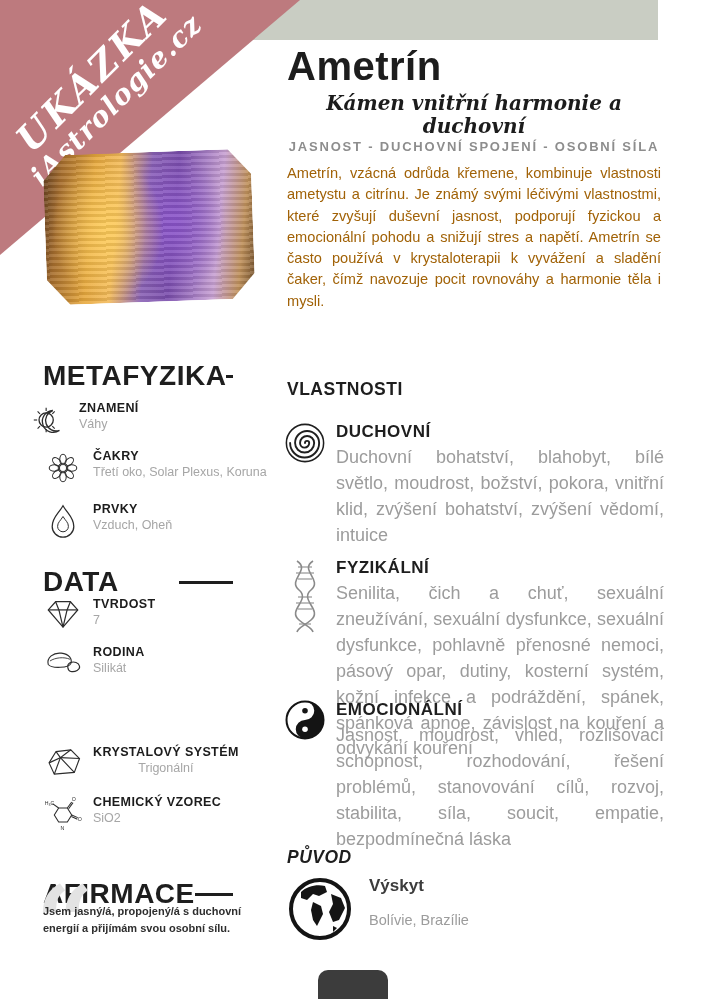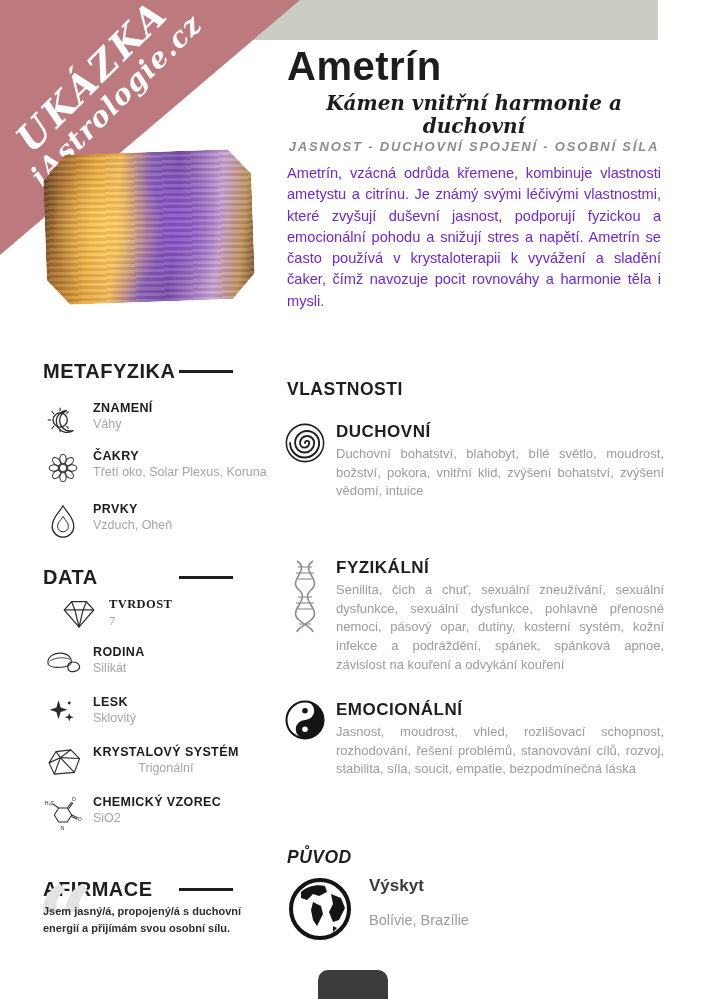--- a/index.html
+++ b/index.html
@@ -28,41 +28,41 @@
          radial-gradient(ellipse 36% 70% at 62% 48%, rgba(140,85,205,.95), rgba(140,85,205,0) 70%),
          linear-gradient(97deg,#5f3d22 0%,#a86f2e 9%,#e7a83d 24%,#f3ba5a 35%,#8a62b5 49%,#7a4dac 61%,#a87fc6 73%,#c9a2d3 81%,#c1925c 92%,#6f4e2b 100%);}
 
   
   .title{left:287px;top:44px;width:380px;font-size:40px;font-weight:800;color:#1d1d1d;
          letter-spacing:.5px;}
   .subtitle{left:287px;top:92px;width:374px;text-align:center;color:#1c1c1c;
             font-family:"DejaVu Serif", serif;font-style:italic;font-weight:bold;
             font-size:20px;line-height:1.15;}
   .tagline{left:287px;top:139px;width:374px;text-align:center;color:#8d8d8d;
-           font-size:13px;font-weight:600;letter-spacing:1.8px;font-style:italic;}
-  .descr{left:287px;top:163px;width:374px;font-size:14.6px;line-height:1.46;color:#6d28d9;
+           font-size:13px;font-weight:600;letter-spacing:1.8px;}
+  .descr{left:287px;top:163px;width:374px;font-size:14.6px;line-height:1.46;color:#a16207;
          text-align:justify;}
 
   
   .colhead{display:flex;align-items:center;justify-content:space-between;}
-  .colhead .h{font-size:20px;font-weight:800;color:#1e1e1e;letter-spacing:.5px;}
+  .colhead .h{font-size:28px;font-weight:800;color:#1e1e1e;letter-spacing:.5px;}
   .hline{display:inline-block;width:54px;height:3px;background:#1e1e1e;}
   .subhead{font-size:17.5px;font-weight:800;color:#1e1e1e;letter-spacing:.5px;}
 
   
   .lrow{display:flex;align-items:flex-start;gap:10px;width:240px;}
   .lrow .icn{flex:0 0 40px;display:flex;justify-content:center;}
   .lbl{font-size:12.5px;font-weight:800;color:#1c1c1c;letter-spacing:.4px;}
   .val{font-size:12.5px;color:#a6a6a6;margin-top:2px;}
 
   
   .rrow{display:flex;align-items:flex-start;gap:10px;width:380px;}
   .rrow .icn{flex:0 0 42px;display:flex;justify-content:center;}
   .rlbl{font-size:17px;font-weight:800;color:#1e1e1e;letter-spacing:.5px;}
-  .rtxt{font-size:13px;line-height:1.44;color:#9c9c9c;text-align:justify;margin-top:3px;}
+  .rtxt{font-size:18px;line-height:1.44;color:#9c9c9c;text-align:justify;margin-top:3px;}
 
   
   .olbl{font-size:17px;font-weight:800;color:#3c3c3c;}
   .oval{font-size:14.5px;color:#9c9c9c;margin-top:16px;}
 
   
   .quote{left:36px;top:872px;font-family:"DejaVu Serif", serif;font-weight:bold;
          font-size:100px;line-height:1;color:#e3e3e3;z-index:0;}
   .aff-text{left:43px;top:903px;width:218px;font-size:11px;font-weight:800;
             color:#2e2e2e;line-height:1.5;z-index:1;}
@@ -94,21 +94,21 @@
     <div>duchovní</div>
   </div>
   <div class="abs tagline">JASNOST - DUCHOVNÍ SPOJENÍ - OSOBNÍ SÍLA</div>
   <div class="abs descr">Ametrín, vzácná odrůda křemene, kombinuje vlastnosti ametystu a citrínu. Je známý svými léčivými vlastnostmi, které zvyšují duševní jasnost, podporují fyzickou a emocionální pohodu a snižují stres a napětí. Ametrín se často používá v krystaloterapii k vyvážení a sladění čaker, čímž navozuje pocit rovnováhy a harmonie těla i mysli.</div>
 
   <div class="abs colhead" style="left:43px;top:360px;width:190px;">
     <span class="h">METAFYZIKA</span>
     <span class="hline"></span>
   </div>
 
-  <div class="abs lrow" style="left:43px;top:401px;">
+  <div class="abs lrow" style="left:29px;top:401px;">
     <span class="icn">
       <svg width="38" height="38" viewBox="0 0 40 40" fill="none" stroke="#2c2c2c" stroke-width="1.4">
         <circle cx="17" cy="20" r="7.5"></circle>
         <g stroke-width="1.2">
           <line x1="17" y1="7" x2="17" y2="10.5"></line>
             <line x1="17" y1="29.5" x2="17" y2="33"></line>
           <line x1="4" y1="20" x2="7.5" y2="20"></line>
             <line x1="8" y1="11" x2="10.5" y2="13.5"></line>
           <line x1="8" y1="29" x2="10.5" y2="26.5"></line>
             <line x1="23.5" y1="26.5" x2="26" y2="29"></line>
@@ -156,21 +156,21 @@
       <div class="lbl">PRVKY</div>
       <div class="val">Vzduch, Oheň</div>
     </div>
   </div>
 
   <div class="abs colhead" style="left:43px;top:566px;width:190px;">
     <span class="h">DATA</span>
     <span class="hline"></span>
   </div>
 
-  <div class="abs lrow" style="left:59px;top:597px;font-family:Liberation Serif, serif;">
+  <div class="abs lrow" style="left:43px;top:597px;">
     <span class="icn">
       <svg width="36" height="34" viewBox="0 0 44 40" fill="none" stroke="#2c2c2c" stroke-width="1.5">
         <polygon points="13,5 31,5 40,15 22,36 4,15"></polygon>
         <polyline points="4,15 40,15"></polyline>
         <polyline points="13,5 17,15 22,36"></polyline>
         <polyline points="31,5 27,15 22,36"></polyline>
       </svg>
     </span>
     <div>
       <div class="lbl">TVRDOST</div>
@@ -185,33 +185,20 @@
         <path d="M31 20 c5 -2 10 0 11 4 c1 4 -5 7 -10 6 c-4 -1 -5 -8 -1 -10 z"></path>
         <path d="M8 18 C14 14 24 13 31 16" stroke-width="1"></path>
       </svg>
     </span>
     <div>
       <div class="lbl">RODINA</div>
       <div class="val">Silikát</div>
     </div>
   </div>
 
-  <div class="abs lrow" style="left:43px;top:695px;">
-    <span class="icn">
-      <svg width="36" height="34" viewBox="0 0 40 38" fill="#2c2c2c">
-        <path d="M15 6 L17.4 14 L25 16.5 L17.4 19 L15 27 L12.6 19 L5 16.5 L12.6 14 Z"></path>
-        <path d="M27 20 L28.2 23.6 L32 24.8 L28.2 26 L27 29.6 L25.8 26 L22 24.8 L25.8 23.6 Z"></path>
-        <circle cx="27" cy="9" r="1.6"></circle>
-      </svg>
-    </span>
-    <div>
-      <div class="lbl">LESK</div>
-      <div class="val">Sklovitý</div>
-    </div>
-  </div>
 
   <div class="abs lrow" style="left:43px;top:745px;text-align:center;">
     <span class="icn">
       <svg width="40" height="34" viewBox="0 0 46 38" fill="none" stroke="#2c2c2c" stroke-width="1.3">
         <polygon points="7,20 15,7 32,5 42,15 36,31 13,33"></polygon>
         <polyline points="15,7 20,14 32,5"></polyline>
         <polyline points="7,20 20,14 36,31"></polyline>
         <polyline points="20,14 42,15"></polyline>
         <polyline points="13,33 20,14"></polyline>
       </svg>

